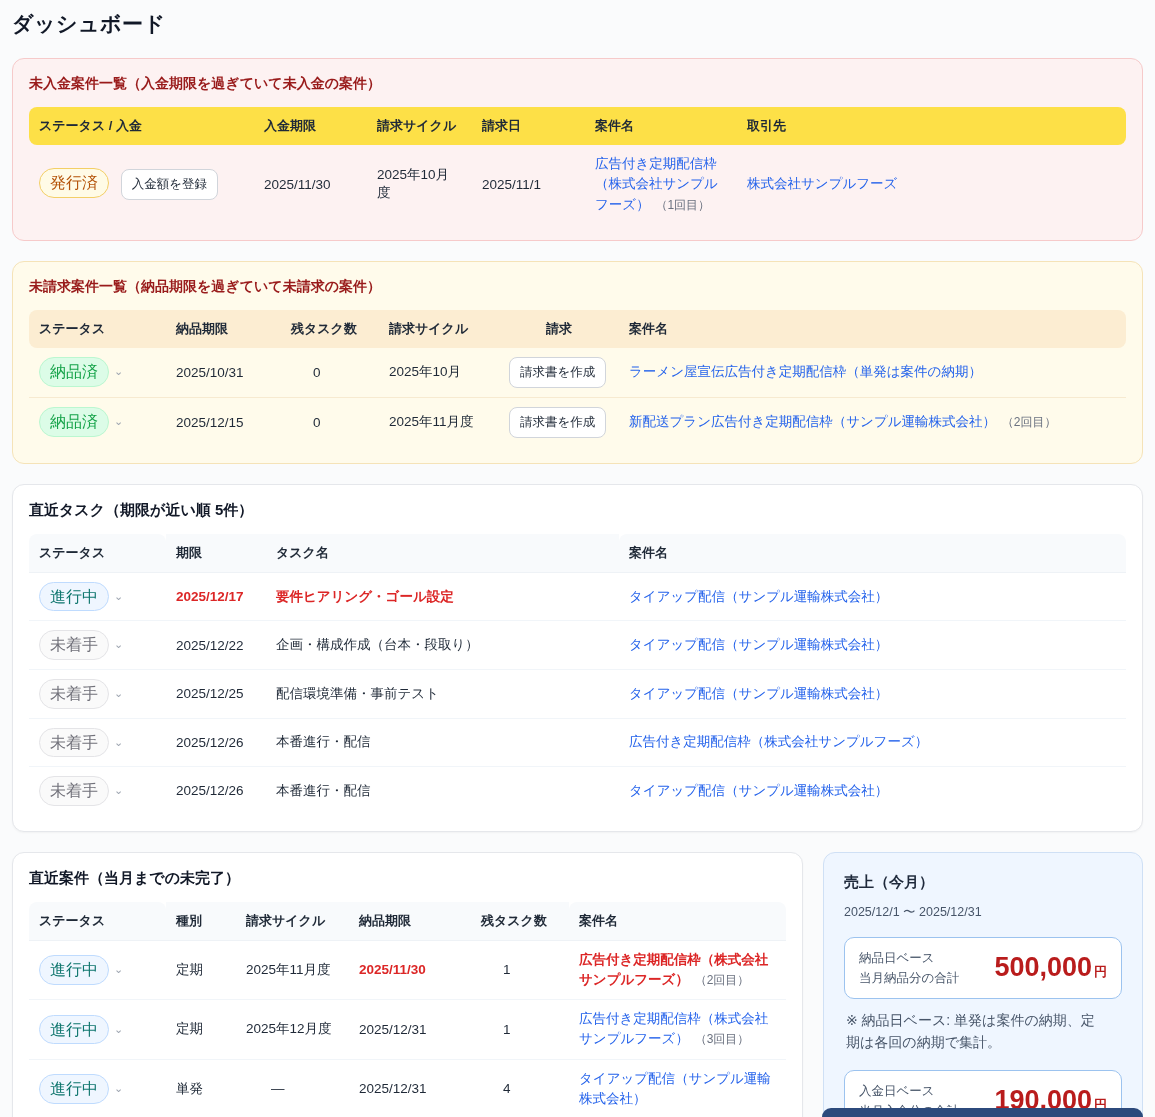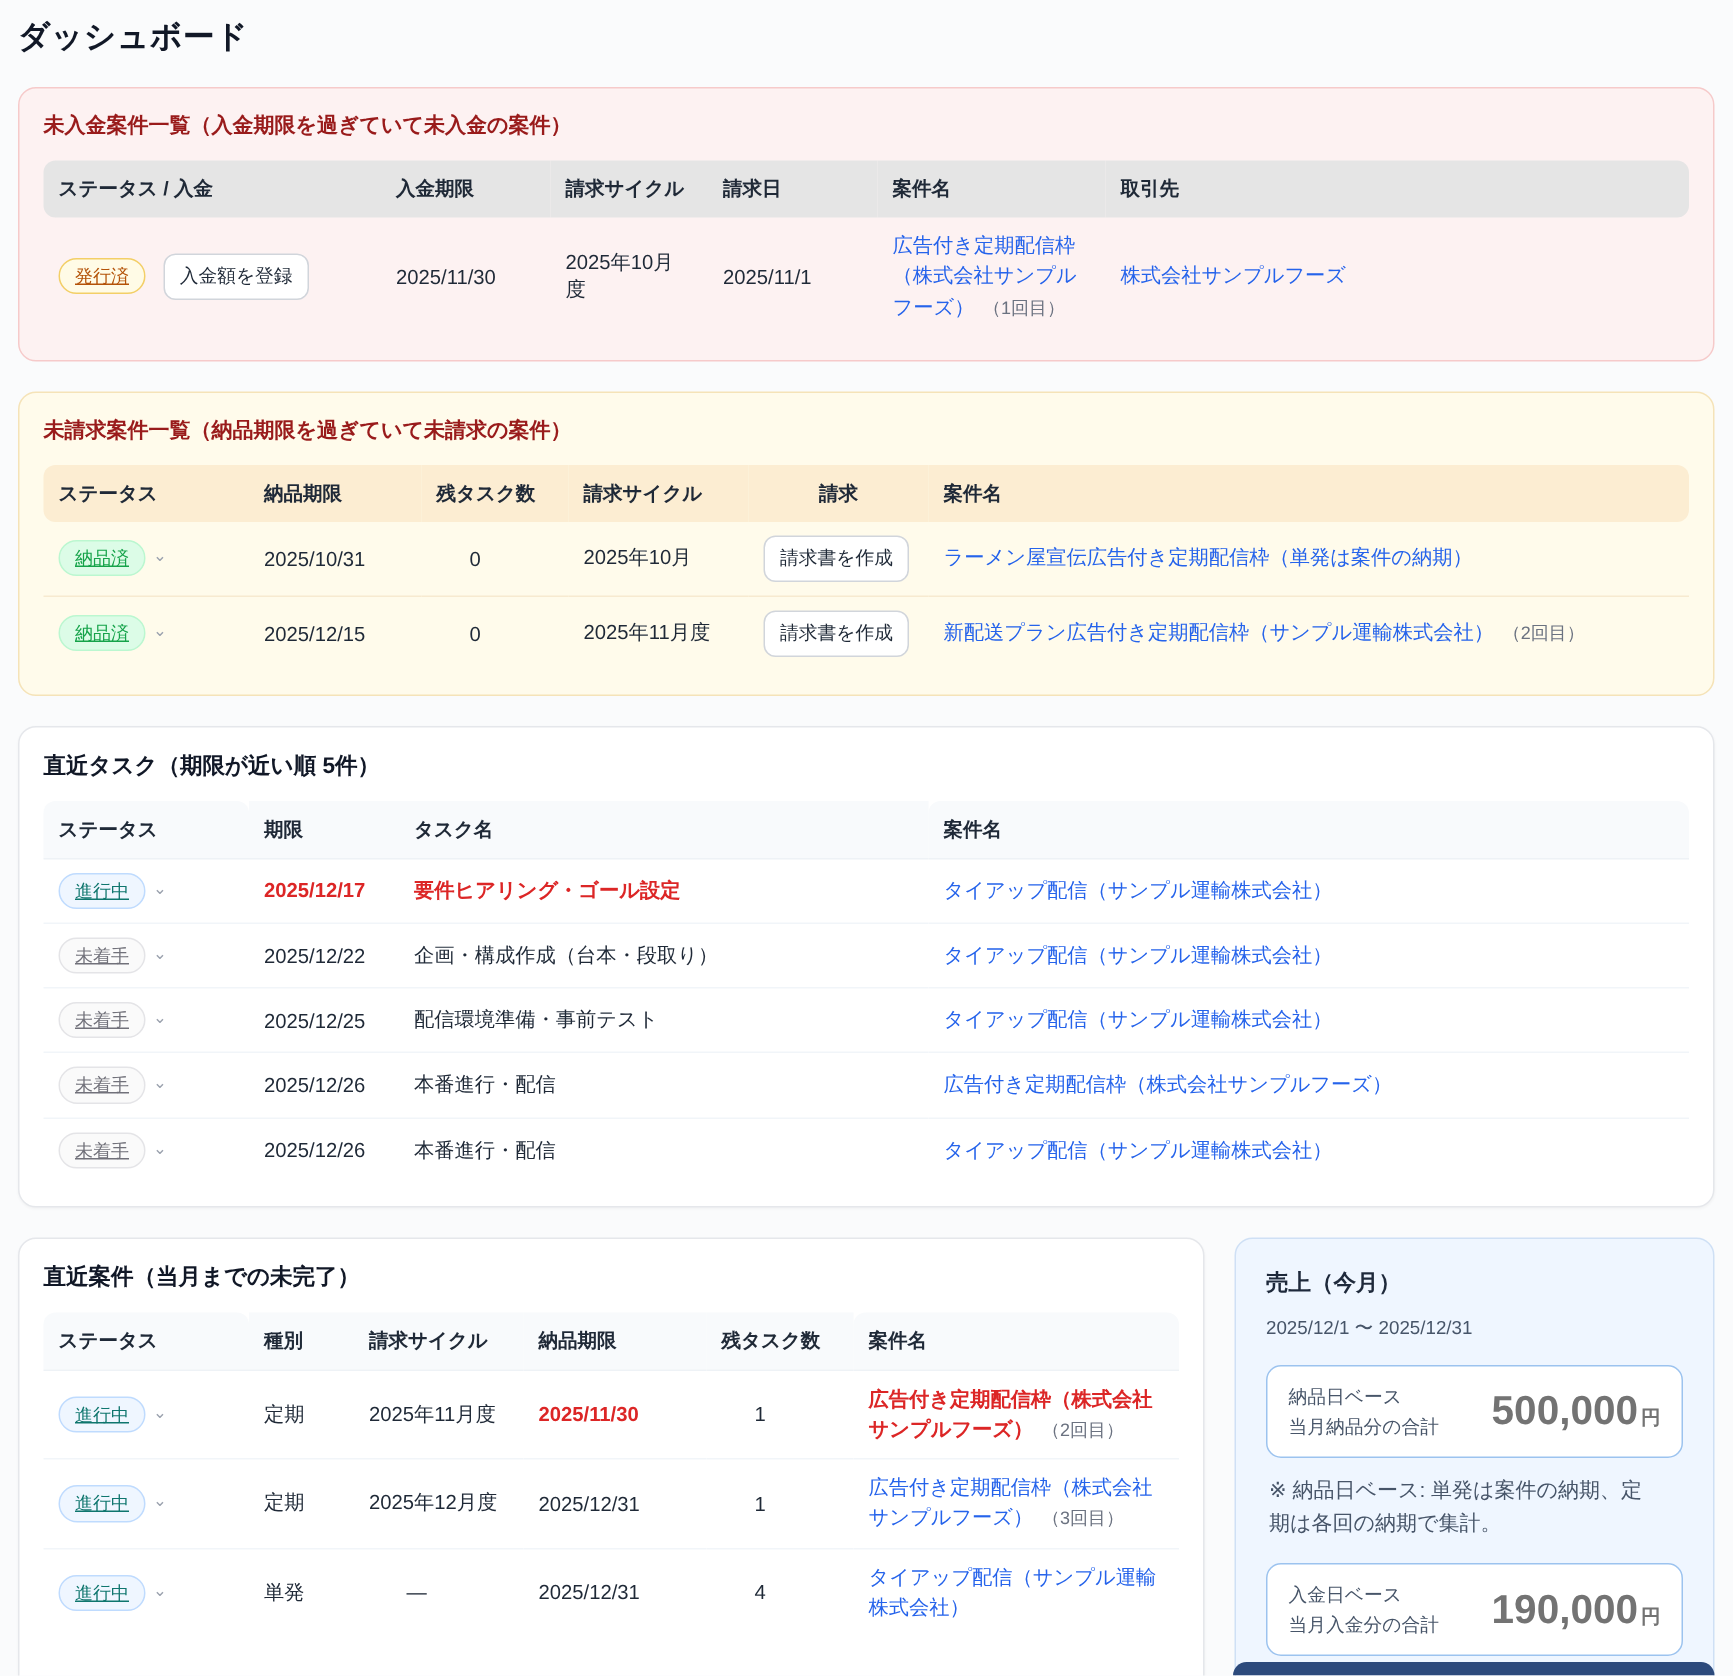--- a/index.html
+++ b/index.html
@@ -22,32 +22,32 @@
   .sec-sales    { background:#eff6ff; border:1px solid #cfe0f5; padding:20px; }
 
   .sec-title { font-size:14px; font-weight:bold; margin-bottom:14px; }
   .sec-title.red  { color:#991b1b; }
   .sec-title.dark { color:#111827; font-size:15px; }
   .sec-title.navy { color:#1e293b; font-size:15px; }
 
   table { width:100%; border-collapse:collapse; font-size:13.5px; table-layout:fixed; }
   th { text-align:left; font-weight:bold; font-size:13px; color:#1f2937; padding:10px 10px; white-space:nowrap; }
   td { padding:9px 10px; vertical-align:middle; color:#1f2937; }
-  thead.hd-pink th   { background:#e5e5e5; }
+  thead.hd-pink th   { background:#fde047; }
   thead.hd-cream th  { background:#fcedd2; }
   thead.hd-gray th   { background:#f8fafc; border-bottom:1px solid #eef2f6; }
   thead th:first-child { border-top-left-radius:8px; border-bottom-left-radius:8px; }
   thead th:last-child  { border-top-right-radius:8px; border-bottom-right-radius:8px; }
   thead.hd-gray th:first-child, thead.hd-gray th:last-child { border-radius:8px 8px 0 0; }
 
   .row-line td { border-bottom:1px solid #f1f5f9; }
   .row-line-cream td { border-bottom:1px solid #f7ead0; }
   tr:last-child td { border-bottom:none; }
 
-  .badge { display:inline-block; padding:3px 10px; border-radius:999px; font-size:12px; line-height:1.35; white-space:nowrap;text-decoration:underline; }
+  .badge { display:inline-block; padding:3px 10px; border-radius:999px; font-size:16px; line-height:1.35; white-space:nowrap; }
   .badge-issued     { background:#fffbe6; border:1px solid #f3cf67; color:#b45309; }
   .badge-delivered  { background:#dcfce7; border:1px solid #bbf7d0; color:#16a34a; }
   .badge-progress   { background:#eff6ff; border:1px solid #bfdbfe; color:#0f766e; }
   .badge-notstarted { background:#fafafa; border:1px solid #e4e4e7; color:#71717a; }
   .chevron { color:#9ca3af; font-size:11px; margin-left:5px; display:inline-block; }
   .chevron::before { content:"⌄"; position:relative; top:-2px; }
 
   .btn { display:inline-block; background:#ffffff; border:1px solid #d1d5db; border-radius:8px;
          padding:6px 10px; font-size:12.5px; color:#1f2937; font-family:inherit; cursor:pointer; white-space:nowrap; }
   .btn-gap { margin-left:8px; }
@@ -60,21 +60,21 @@
   td.wrapcell { line-height:1.5; }
 
   .bottom-flex { display:flex; gap:20px; margin-top:20px; align-items:stretch; }
   .bottom-left { width:791px; min-height:338px; }
   .bottom-right { width:320px; }
 
   .sales-period { font-size:12.5px; color:#475569; margin-top:-2px; margin-bottom:16px; }
   .sales-card { background:#ffffff; border:1px solid #9cc3ef; border-radius:10px; padding:10px 14px;
                 display:flex; justify-content:space-between; align-items:center; }
   .sales-labels { font-size:12.5px; color:#475569; line-height:1.6; }
-  .sales-amount { font-size:27px; font-weight:bold; color:#737373; white-space:nowrap; }
+  .sales-amount { font-size:27px; font-weight:bold; color:#b91c1c; white-space:nowrap; }
   .sales-unit { font-size:13px; font-weight:bold; margin-left:2px; }
   .sales-note { font-size:14px; color:#475569; line-height:1.6; margin:10px 18px 16px 2px; }
   .sales-note:last-child { margin-bottom:0; }
 
   .cutoff-bar { position:absolute; bottom:0; right:12px; width:321px; height:9px;
                 background:#2c4a7c; border-radius:10px 10px 0 0; }
 </style>
 </head>
 <body>
 

